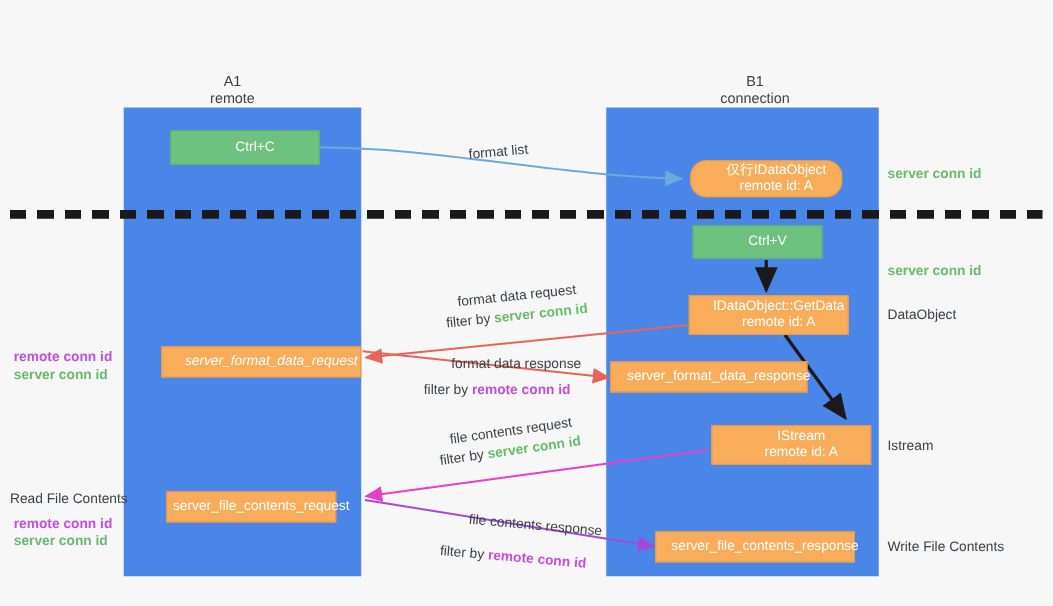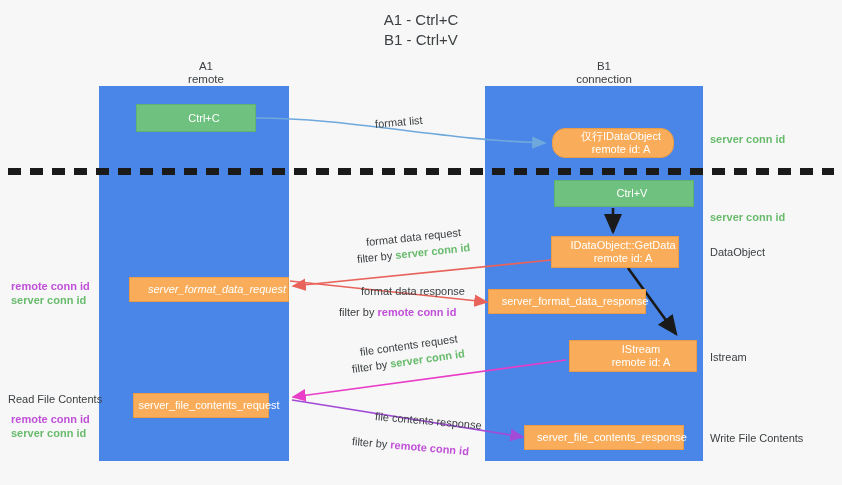--- a/index.html
+++ b/index.html
@@ -95,26 +95,22 @@
       #1a1a1a 0px, #1a1a1a 13px,
       rgba(0,0,0,0) 13px, rgba(0,0,0,0) 22px
     );
   }
 </style>
 </head>
 <body>
 
 <div id="canvas">
 
-  <div class="title">
-    <div>A1 - Ctrl+C</div>
-    <div>B1 - Ctrl+V</div>
-  </div>
-
-  <div class="col-head" style="left:116px; top:60px;">
+
+  <div class="col-head" style="left:96px; top:60px;">
     <div>A1</div>
     <div>remote</div>
   </div>
   <div class="col-head" style="left:514px; top:60px;">
     <div>B1</div>
     <div>connection</div>
   </div>
 
   <div class="lane" style="left:99px; top:86px; width:190px; height:375px;"></div>
   <div class="lane" style="left:485px; top:86px; width:218px; height:375px;"></div>
@@ -157,21 +153,21 @@
 
   <div class="node green" style="left:136px; top:104px; width:120px; height:28px;">
     <span>Ctrl+C</span>
   </div>
 
   <div class="node orange" style="left:552px; top:128px; width:122px; height:30px;border-radius:13px;">
     <span>仅行IDataObject</span>
     <span>remote id: A</span>
   </div>
 
-  <div class="node green" style="left:554px; top:180px; width:140px; height:27px;">
+  <div class="node green" style="left:554px; top:180px; width:104px; height:27px;">
     <span>Ctrl+V</span>
   </div>
 
   <div class="node orange" style="left:551px; top:236px; width:128px; height:32px;">
     <span>IDataObject::GetData</span>
     <span>remote id: A</span>
   </div>
 
   <div class="node orange" style="left:569px; top:340px; width:128px; height:32px;">
     <span>IStream</span>

